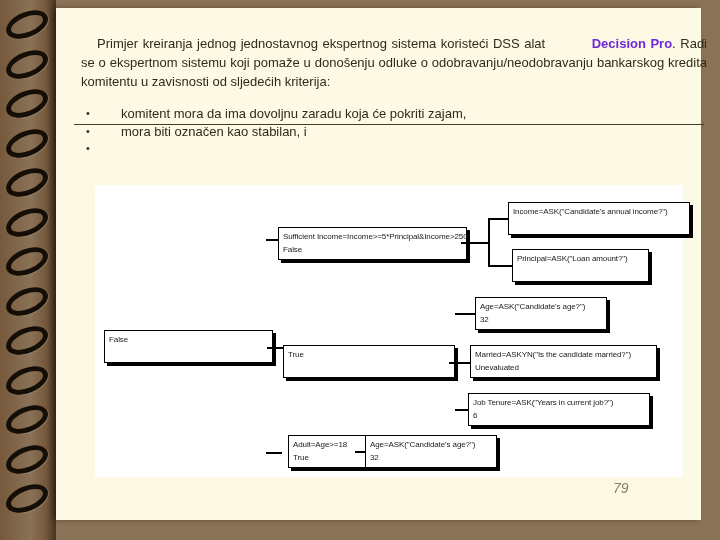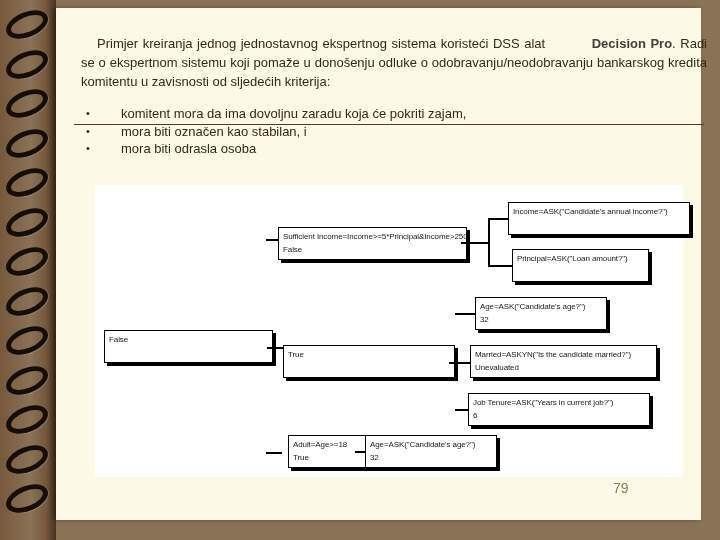--- a/index.html
+++ b/index.html
@@ -8,21 +8,21 @@
   
   .binding{position:absolute;left:0;top:0;width:56px;height:540px;
            background:linear-gradient(90deg,#76593d 0%,#8a7256 55%,#74583c 82%,#47331f 100%);}
   .ring{position:absolute;left:5px;width:34px;height:15px;border:5px solid #140e06;
         border-radius:50%;transform:rotate(-22deg);box-shadow:1px 1px 0 rgba(255,255,255,.15);}
   
   .slide{position:absolute;left:56px;top:8px;width:645px;height:512px;background:#fcf9e4;
          box-shadow:-3px 0 5px rgba(0,0,0,.35);}
   .para{position:absolute;left:25px;top:26px;width:626px;margin:0;text-align:justify;
         text-indent:16px;font-size:13px;line-height:19px;color:#33291c;}
-  .para b{color:#404040;padding-left:42px;}
+  .para b{color:#6d28d9;padding-left:42px;}
   .bullets{position:absolute;left:30px;top:97px;width:610px;font-size:13px;
            line-height:17.5px;color:#33291c;}
   .bullet-item{display:flex;}
   .dot{width:35px;flex:0 0 35px;font-size:11px;}
   .divider{position:absolute;left:18px;top:116px;width:630px;height:1px;background:#4a3c28;}
   
   .panel{position:absolute;left:39px;top:177px;width:588px;height:292px;background:#ffffff;}
   .node{position:absolute;background:#fff;border:1px solid #000;box-shadow:3px 3px 0 #000;
         padding:2px 3px 2px 4px;height:27px;font-size:8px;line-height:13px;color:#1a1a1a;
         white-space:nowrap;overflow:hidden;letter-spacing:-0.1px;}
@@ -42,21 +42,21 @@
   #c-qualify-stable{left:172px;top:162px;width:16px;}
   #c-adult-stub{left:171px;top:267px;width:16px;}
   #c-suff-bracket{left:366px;top:57px;width:29px;}
   #c-bracket-v{left:393px;top:33px;height:49px;}
   #c-bracket-income{left:393px;top:33px;width:20px;}
   #c-bracket-principal{left:393px;top:80px;width:24px;}
   #c-age1-stub{left:360px;top:128px;width:20px;}
   #c-stable-married{left:354px;top:177px;width:21px;}
   #c-job-stub{left:360px;top:224px;width:13px;}
   #c-adult-age2{left:260px;top:266px;width:10px;}
-  .pagenum{position:absolute;left:557px;top:472px;font-size:14px;color:#8a7e60;}
+  .pagenum{position:absolute;left:557px;top:472px;font-size:14px;color:#8a7e60;font-style:italic;}
 </style>
 </head>
 <body>
 
 <div class="page">
 
   <div class="binding">
       <div class="ring" style="top: 12px;"></div>
       <div class="ring" style="top: 51.5px;"></div>
       <div class="ring" style="top: 91px;"></div>
@@ -80,21 +80,20 @@
       <div class="bullet-item">
         <span class="dot">•</span>
         <span>komitent mora da ima dovoljnu zaradu koja će pokriti zajam,</span>
       </div>
       <div class="bullet-item">
         <span class="dot">•</span>
         <span>mora biti označen kao stabilan, i</span>
       </div>
       <div class="bullet-item">
         <span class="dot">•</span>
-        <span>mora biti odrasla osoba</span>
       </div>
     </div>
 
     <div class="divider"></div>
 
     <div class="panel">
 
       <div class="node" id="n-sufficient">
         <div>Sufficient Income=Income&gt;=5*Principal&amp;Income&gt;25000</div>
         <div>False</div>

